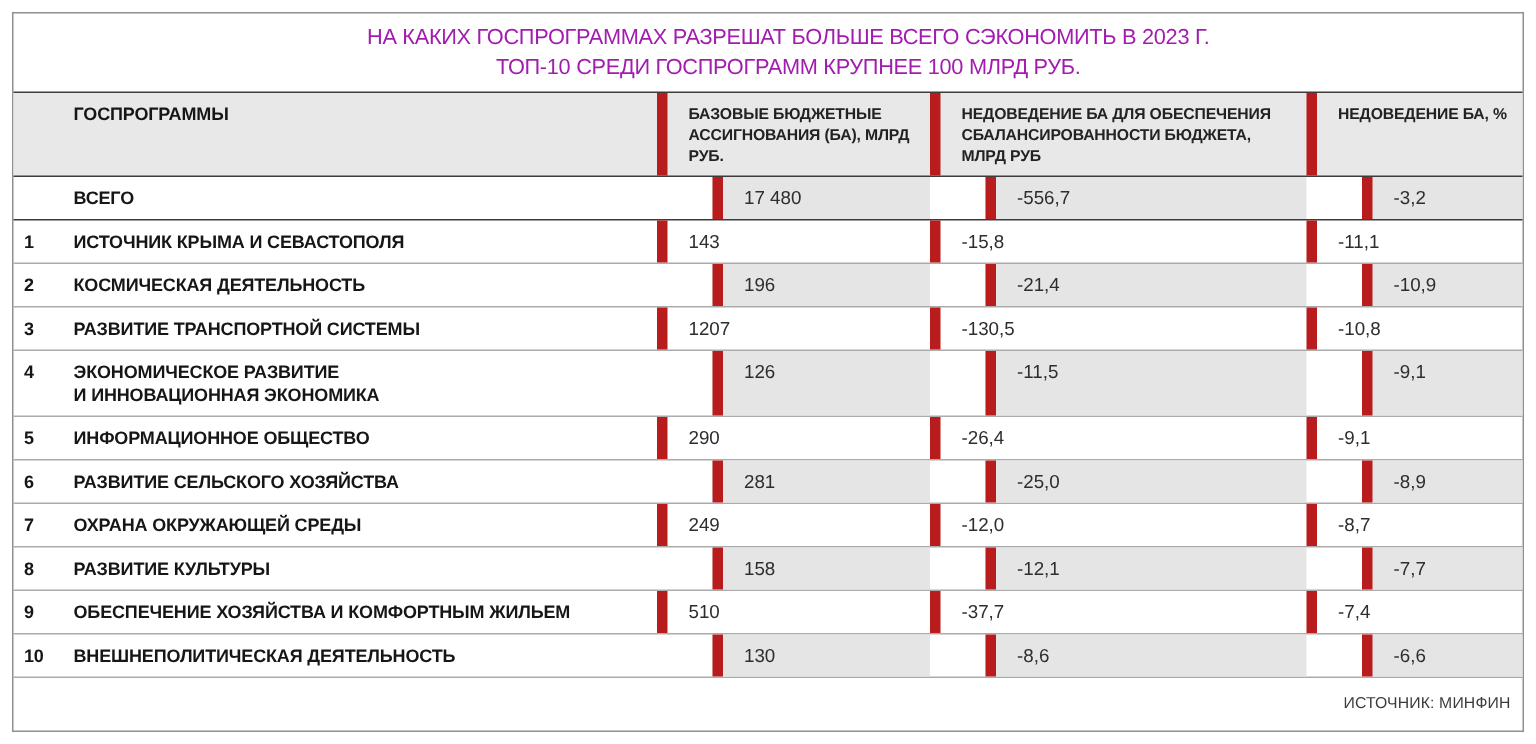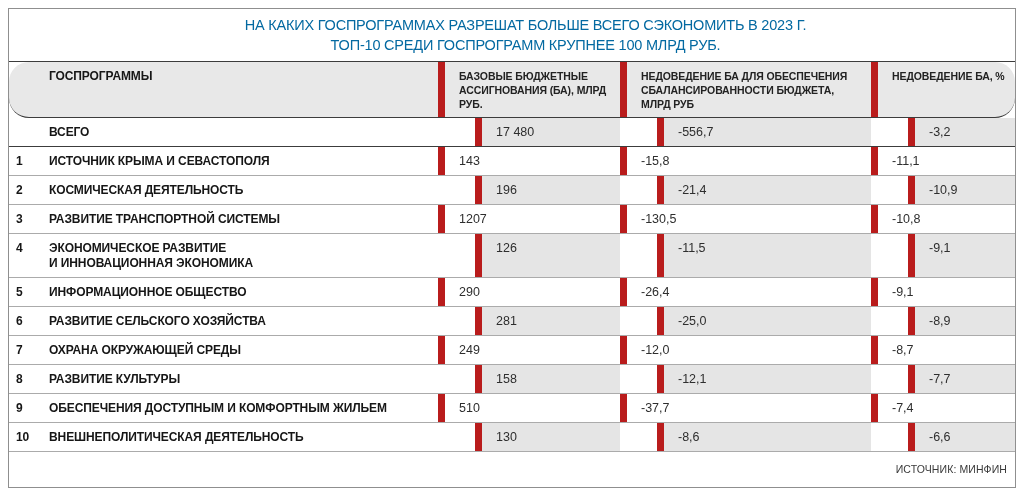--- a/index.html
+++ b/index.html
@@ -25,21 +25,21 @@
     border-bottom: 1px solid #3c3c3c;
     display: flex;
     flex-direction: column;
     justify-content: center;
     align-items: center;
     gap: 2px;
   }
   .title-line {
     font-size: 14.5px;
     letter-spacing: -0.2px;
-    color: #0369a1;
+    color: #a21caf;
     line-height: 18px;
     white-space: nowrap;
     margin-left: 27px;
   }
   
   .grid-row {
     display: grid;
     grid-template-columns: 429px 182px 251px 1fr;
     align-items: stretch;
   }
@@ -50,21 +50,20 @@
   .grid-row .cell + .cell { border-left: 7px solid #b91c1c; }
   
   .header-row {
     background: #e8e8e8;
     border-bottom: 1px solid #3c3c3c;
     min-height: 48px;
     font-weight: bold;
     font-size: 10.5px;
     letter-spacing: -0.1px;
     color: #222;
-    border-radius: 20px;
   }
   .header-row .cell { padding-top: 7px; line-height: 14px; }
   
   .trow {
     min-height: 29px;
     border-bottom: 1px solid #ababab;
     font-size: 12.5px;
   }
   .trow.total-row { border-bottom: 1px solid #3c3c3c; }
   .name-cell {
@@ -209,21 +208,21 @@
       <span class="pname">РАЗВИТИЕ КУЛЬТУРЫ</span>
     </div>
     <div class="cell num">158</div>
     <div class="cell num">-12,1</div>
     <div class="cell num">-7,7</div>
   </div>
 
   <div class="grid-row trow">
     <div class="cell name-cell">
       <span class="rank">9</span>
-      <span class="pname">ОБЕСПЕЧЕНИЯ ДОСТУПНЫМ И КОМФОРТНЫМ ЖИЛЬЕМ</span>
+      <span class="pname">ОБЕСПЕЧЕНИЕ ХОЗЯЙСТВА И КОМФОРТНЫМ ЖИЛЬЕМ</span>
     </div>
     <div class="cell num">510</div>
     <div class="cell num">-37,7</div>
     <div class="cell num">-7,4</div>
   </div>
 
   <div class="grid-row trow hl">
     <div class="cell name-cell">
       <span class="rank">10</span>
       <span class="pname">ВНЕШНЕПОЛИТИЧЕСКАЯ ДЕЯТЕЛЬНОСТЬ</span>

